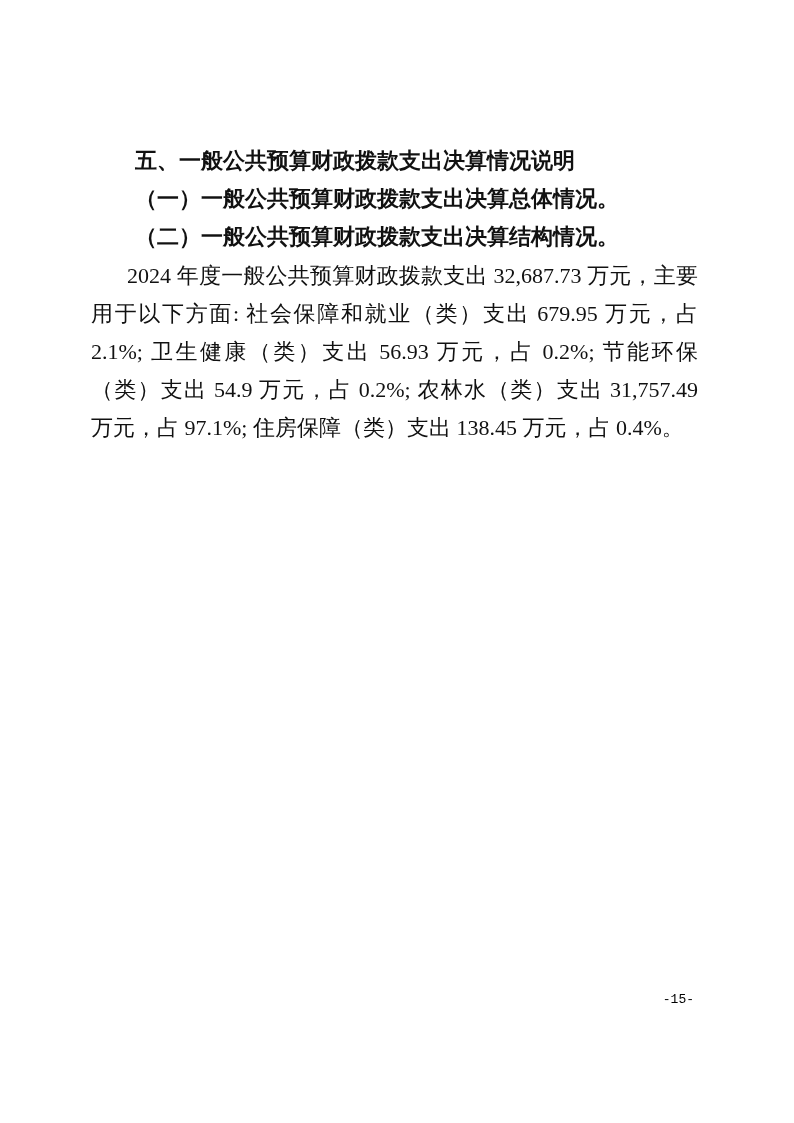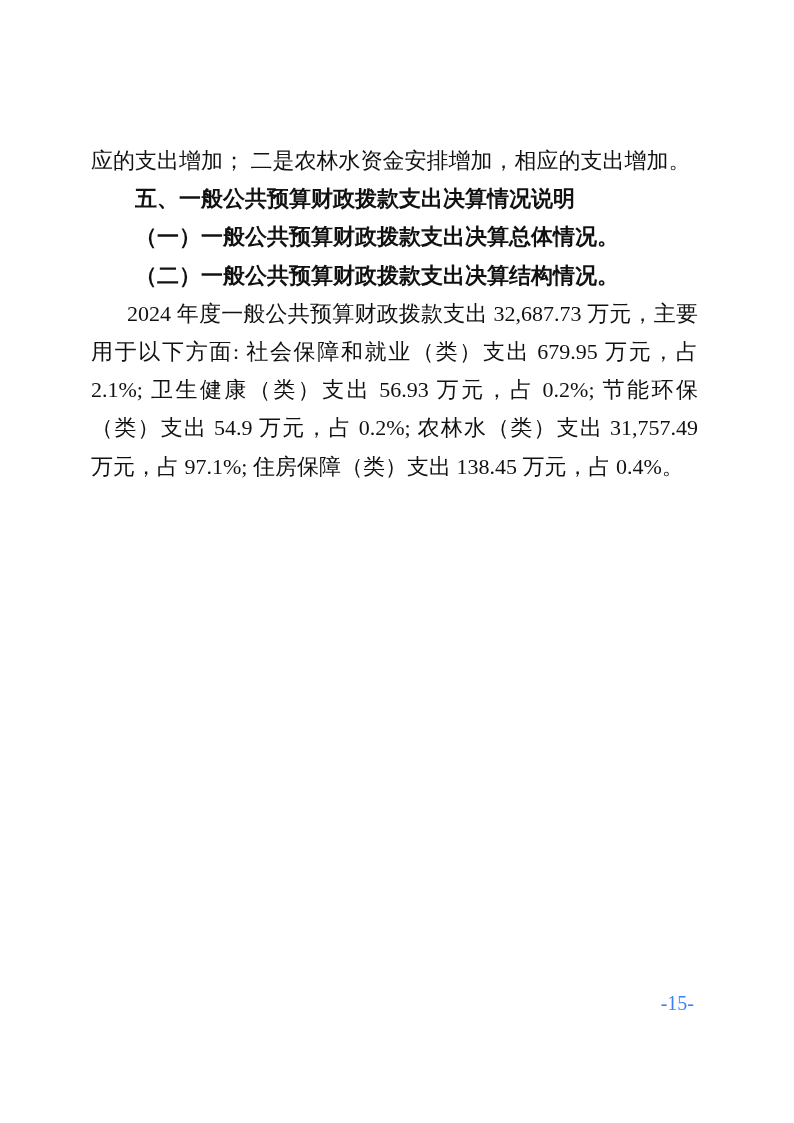--- a/index.html
+++ b/index.html
@@ -41,30 +41,29 @@
     font-weight: bold;
     font-family: "Liberation Sans", "DejaVu Sans", sans-serif;
   }
   .seg-bold {
     font-weight: normal;
   }
   .page-number {
     position: absolute;
     top: 992px;
     right: 100px;
-    font-family: Liberation Serif, serif;
-    font-size: 20px;
-    color: #3b82f6;
+    font-family: Liberation Mono, monospace;
+    font-size: 13px;
+    color: #000000;
   }
 </style>
 </head>
 <body>
 
 <div class="page">
   <div class="doc-body">
-    <p class="para-continuation">应的支出增加； 二是农林水资金安排增加，相应的支出增加。</p>
     <p class="heading">五、一般公共预算财政拨款支出决算情况说明</p>
     <p class="heading">（一）一般公共预算财政拨款支出决算总体情况。</p>
     <p class="heading">（二）一般公共预算财政拨款支出决算结构情况。</p>
     <p class="body-para"><span>2024 年度一般公共预算财政拨款支出 32,687.73 万元，主要用于以下方面: </span><span class="seg-bold">社会保障和就业（类）</span><span>支出 679.95 万元，占 2.1%; </span><span class="seg-bold">卫生健康（类）</span><span>支出 56.93 万元，占 0.2%; </span><span class="seg-bold">节能环保（类）</span><span>支出 54.9 万元，占 0.2%; </span><span class="seg-bold">农林水（类）</span><span>支出 31,757.49 万元，占 97.1%; </span><span class="seg-bold">住房保障（类）</span><span>支出 138.45 万元，占 0.4%。</span></p>
   </div>
   <div class="page-number">-15-</div>
 </div>
 
 </body></html>

